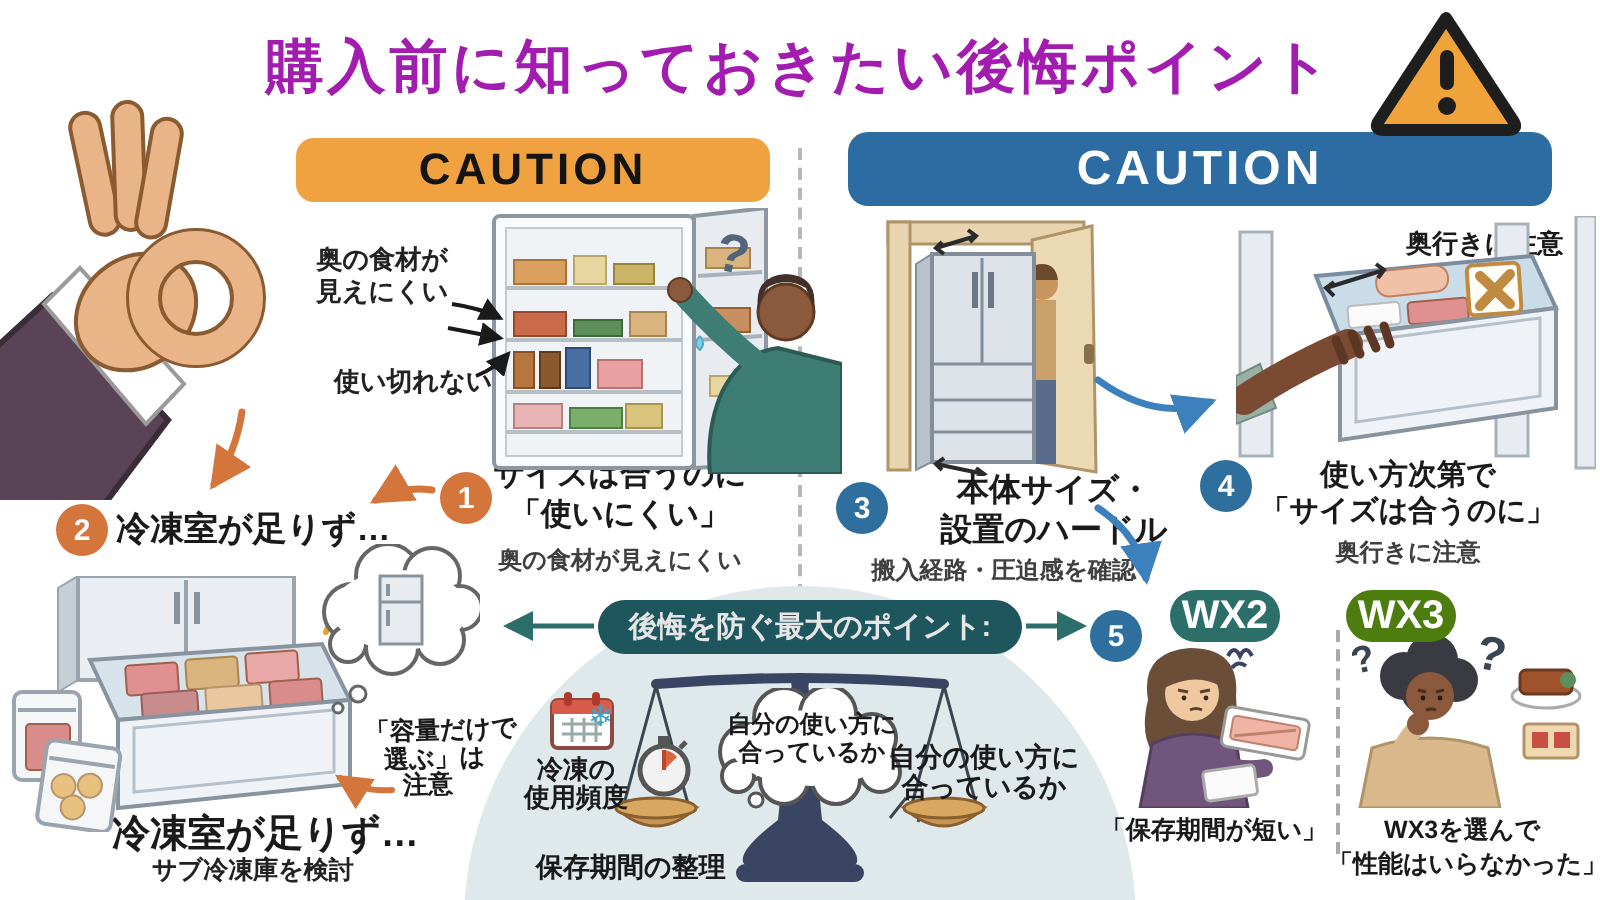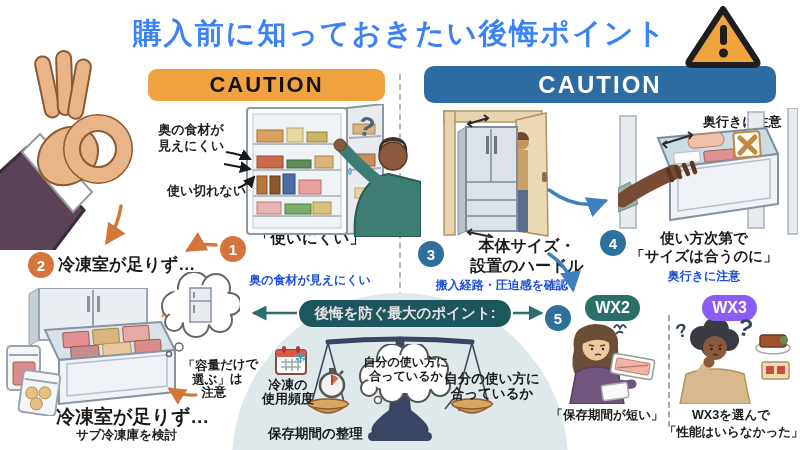--- a/index.html
+++ b/index.html
@@ -3,37 +3,37 @@
 <meta charset="utf-8">
 <style>
   html,body{margin:0;padding:0;background:#fff;}
   .canvas{
     position:relative;width:800px;height:450px;overflow:hidden;background:#ffffff;
     font-family:"Liberation Sans","DejaVu Sans",sans-serif;color:#1a1a1a;
   }
   .abs{position:absolute;}
   .nowrap{white-space:nowrap;}
 
-  .page-title{left:0;top:14px;width:800px;text-align:center;font-size:29px;font-weight:800;letter-spacing:2px;color:#3b82f6;}
+  .page-title{left:0;top:14px;width:800px;text-align:center;font-size:29px;font-weight:800;letter-spacing:2px;color:#a21caf;}
 
   .banner{display:flex;align-items:center;justify-content:center;font-weight:800;letter-spacing:2px;}
   .banner-left{left:148px;top:69px;width:237px;height:32px;background:#F0A240;border-radius:9px;color:#141414;font-size:22px;}
   .banner-right{left:424px;top:66px;width:352px;height:37px;background:#2D6BA3;border-radius:10px;color:#fff;font-size:24px;}
 
   .vdivider{border-left:2px dashed #b7b7b7;width:0;}
   .divider-main{left:399px;top:74px;height:224px;}
   .divider-wx{left:668px;top:315px;height:112px;border-left:2px dashed #a9a9a9;}
 
   .num{width:26px;height:26px;border-radius:50%;color:#fff;font-weight:bold;font-size:15px;
        display:flex;align-items:center;justify-content:center;z-index:6;}
   .num-orange{background:#D4763B;}
   .num-blue{background:#2E6F9E;}
 
   .note{font-size:13px;font-weight:bold;line-height:16px;color:#222;}
-  .sub{font-size:12px;font-weight:bold;color:#1d4ed8;}
+  .sub{font-size:12px;font-weight:bold;color:#404040;}
 
   .p1-title{left:244px;top:228px;width:132px;text-align:center;font-size:15.5px;line-height:20px;font-weight:bold;}
   .p1-sub{left:240px;top:272px;width:140px;text-align:center;}
   .p2-title{left:58px;top:253px;font-size:17px;font-weight:bold;}
 
   .capacity{left:183px;top:359px;width:78px;font-size:12.5px;font-weight:bold;line-height:13.5px;transform:rotate(-2deg);}
   .capacity .l2{margin-left:9px;}
   .capacity .l3{margin-left:18px;}
 
   .bottom-title{left:56px;top:404px;font-size:19px;font-weight:bold;}
@@ -48,24 +48,24 @@
   .storage-label{left:268px;top:425px;font-size:13.5px;font-weight:bold;z-index:6;}
   .bubble-text{left:360px;top:355px;width:92px;text-align:center;font-size:12px;font-weight:bold;line-height:14px;z-index:7;}
   .fit-label{left:444px;top:371px;width:96px;text-align:center;font-size:13.5px;font-weight:bold;line-height:15px;z-index:6;}
 
   .depth-note{left:703px;top:113px;font-size:13px;font-weight:bold;}
   .p3-title{left:444px;top:236px;width:116px;text-align:center;font-size:16px;line-height:19.5px;font-weight:bold;margin-left:25px;}
   .p3-sub{left:408px;top:277px;width:160px;text-align:right;}
   .p4-title{left:620px;top:229px;width:168px;text-align:center;font-size:14.5px;line-height:18px;font-weight:bold;}
   .p4-sub{left:648px;top:268px;width:112px;text-align:center;}
 
-  .wx-badge{height:26px;border-radius:14px;color:#fff;font-size:16px;font-weight:800;
+  .wx-badge{height:26px;border-radius:14px;color:#fff;font-size:20px;font-weight:800;
             display:flex;align-items:center;justify-content:center;z-index:6;}
   .wx2-badge{left:585px;top:295px;width:55px;background:#2C6E68;}
-  .wx3-badge{left:702px;top:295px;width:55px;background:#8b5cf6;}
+  .wx3-badge{left:673px;top:295px;width:55px;background:#4d7c0f;}
   .wx-caption{font-size:12.5px;font-weight:bold;line-height:16.5px;text-align:center;z-index:6;}
   .wx2-caption{left:546px;top:407px;width:122px;}
   .wx3-caption{left:664px;top:407px;width:134px;}
 
   .qmark{font-weight:800;color:#51647A;z-index:6;}
   .snow{position:absolute;left:294px;top:349px;font-size:15px;color:#3FA0C8;z-index:7;}
 
   svg{display:block;}
   .illo{z-index:2;}
   .overlay{z-index:5;pointer-events:none;}
@@ -141,20 +141,21 @@
   <div class="abs note" style="left:158px;top:122px;z-index:4;text-align:center;">
     <div>奥の食材が</div>
     <div>見えにくい</div>
   </div>
   <div class="abs note" style="left:167px;top:183px;z-index:4;">使い切れない</div>
 
   <span class="abs qmark" style="left:358px;top:112px;font-size:27px;transform:rotate(12deg);">?</span>
 
   <div class="abs num num-orange" style="left:220px;top:236px;">1</div>
   <div class="abs p1-title">
+    <div>サイズは合うのに</div>
     <div>「使いにくい」</div>
   </div>
   <div class="abs sub p1-sub">奥の食材が見えにくい</div>
 
   <div class="abs num num-orange" style="left:28px;top:252px;">2</div>
   <div class="abs p2-title">冷凍室が足りず…</div>
 
   <svg class="abs illo" style="left:5px;top:288px;" width="185" height="128" viewBox="0 0 185 128">
     <polygon points="24,6 34,0 34,52 24,58" fill="#C6CED6" stroke="#9AA4AE"></polygon>
     <rect x="34" y="0" width="108" height="52" fill="#EAEEF2" stroke="#9AA4AE" stroke-width="2"></rect>

